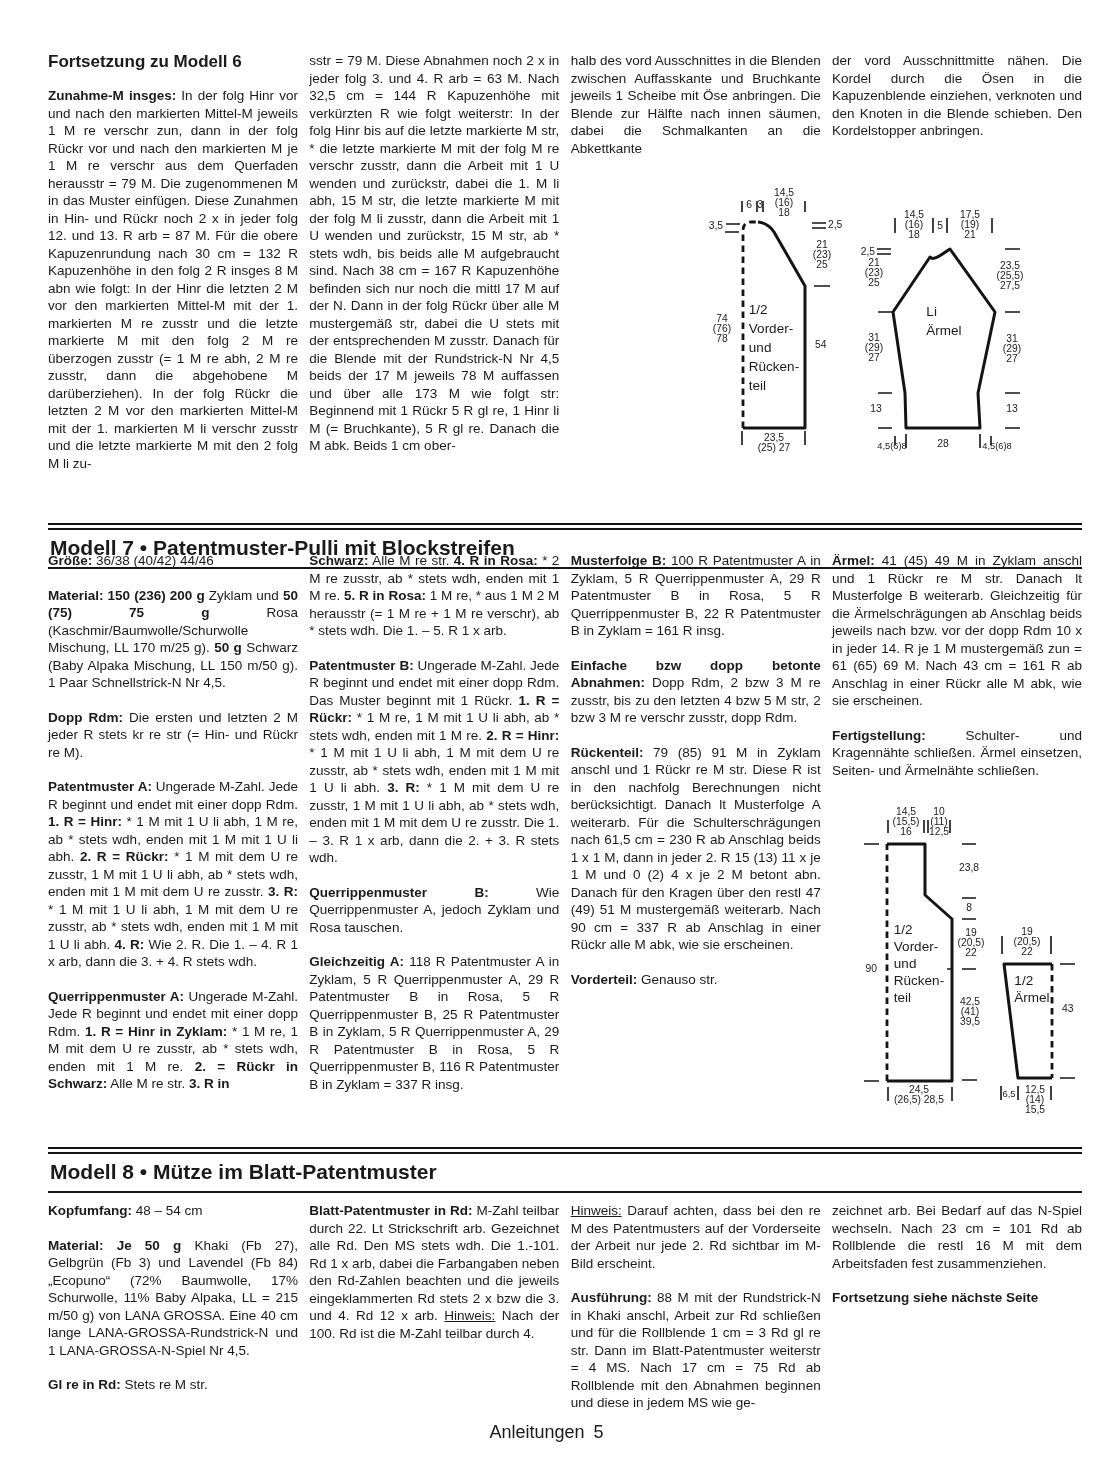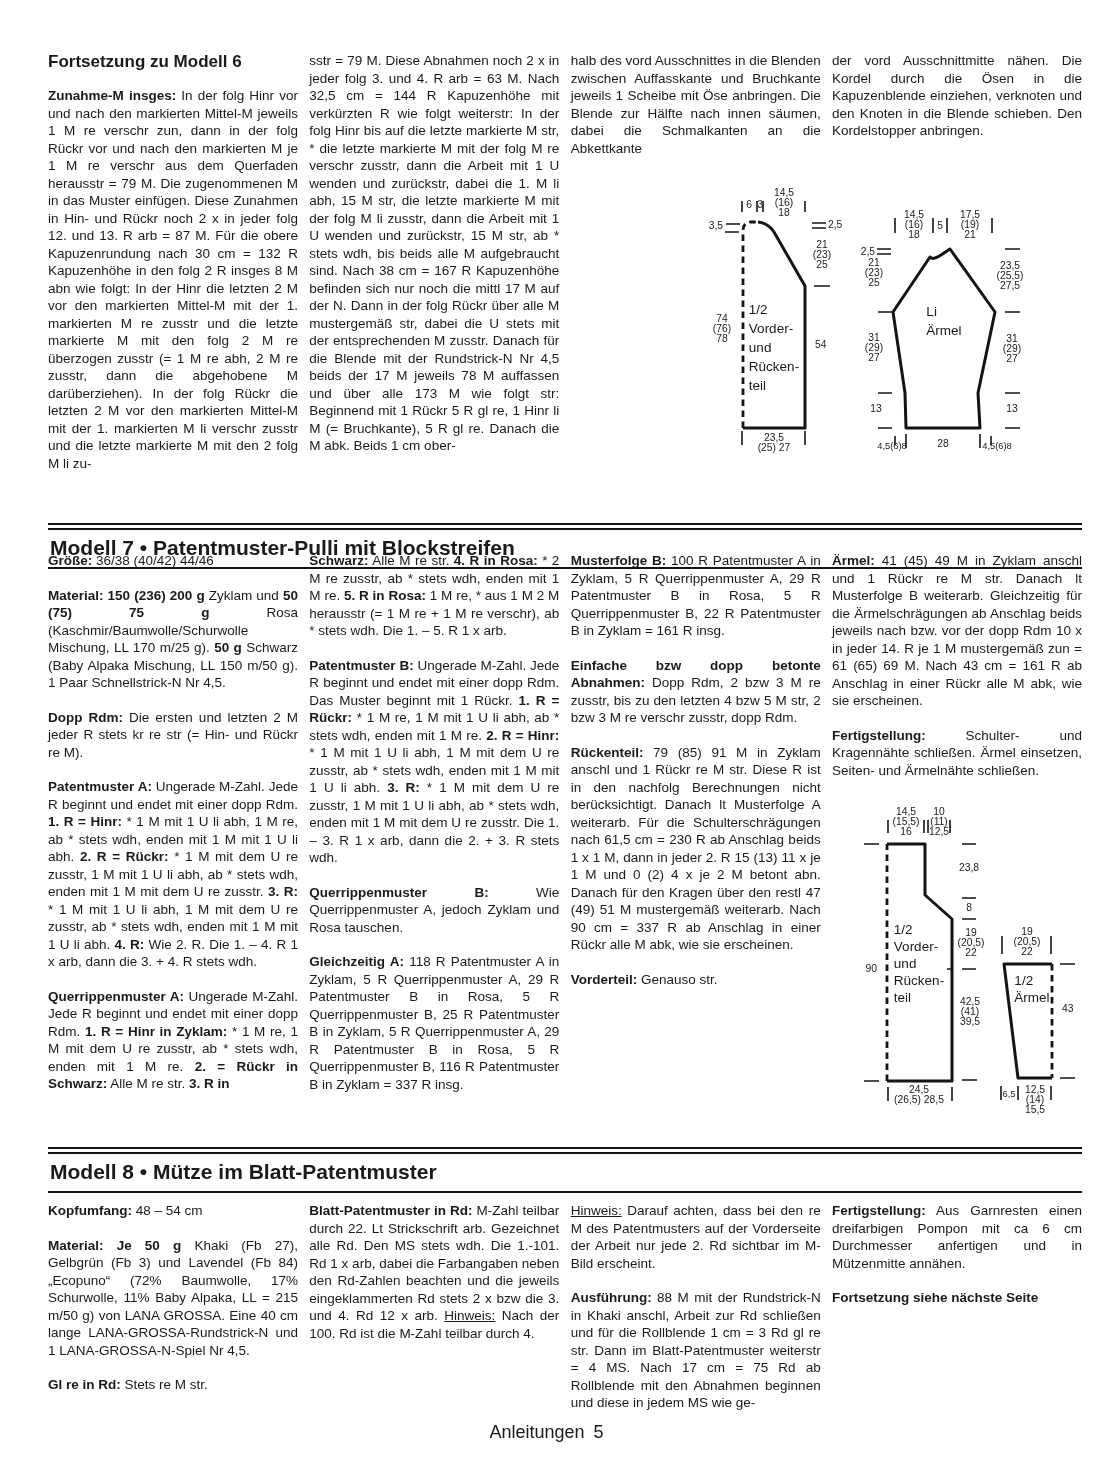--- a/index.html
+++ b/index.html
@@ -206,21 +206,21 @@
       <p><span class="b">Gl re in Rd:</span><span> Stets re M str.</span></p>
     </div>
     <div class="col">
       <p><span class="b">Blatt-Patentmuster in Rd:</span><span> M-Zahl teilbar durch 22. Lt Strickschrift arb. Gezeichnet alle Rd. Den MS stets wdh. Die 1.-101. Rd 1 x arb, dabei die Farbangaben neben den Rd-Zahlen beachten und die jeweils eingeklammerten Rd stets 2 x bzw die 3. und 4. Rd 12 x arb. </span><span class="u">Hinweis:</span><span> Nach der 100. Rd ist die M-Zahl teilbar durch 4.</span></p>
     </div>
     <div class="col">
       <p><span class="u">Hinweis:</span><span> Darauf achten, dass bei den re M des Patentmusters auf der Vorderseite der Arbeit nur jede 2. Rd sichtbar im M-Bild erscheint.</span></p>
       <p><span class="b">Ausführung:</span><span> 88 M mit der Rundstrick-N in Khaki anschl, Arbeit zur Rd schließen und für die Rollblende 1 cm = 3 Rd gl re str. Dann im Blatt-Patentmuster weiterstr = 4 MS. Nach 17 cm = 75 Rd ab Rollblende mit den Abnahmen beginnen und diese in jedem MS wie ge-</span></p>
     </div>
     <div class="col">
-      <p><span class="b">Fertigstellung:</span><span> Aus Garnresten einen dreifarbigen Pompon mit ca 6 cm Durchmesser anfertigen und in Mützenmitte annähen.</span></p>
+      <p><span>zeichnet arb. Bei Bedarf auf das N-Spiel wechseln. Nach 23 cm = 101 Rd ab Rollblende die restl 16 M mit dem Arbeitsfaden fest zusammenziehen.</span></p>
       <p class="push"><span class="b">Fortsetzung siehe nächste Seite</span></p>
     </div>
   </section>
 
   <footer class="page-footer">
     <span>Anleitungen</span><span class="num">5</span>
   </footer>
 
 </div>
 

